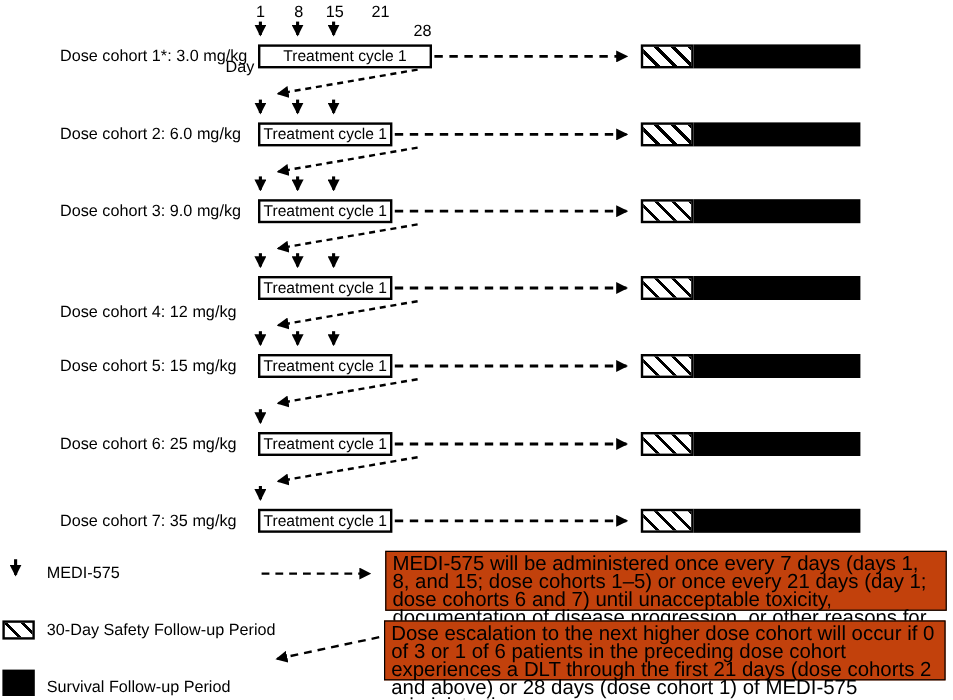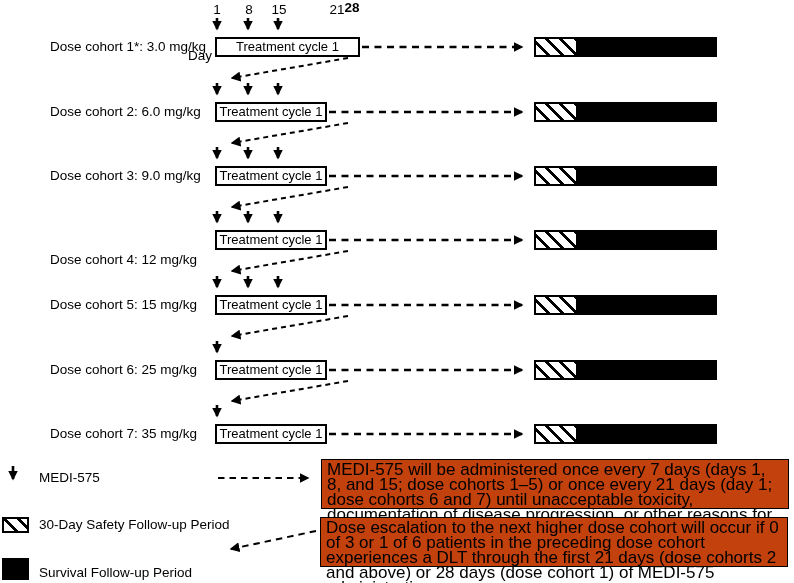--- a/index.html
+++ b/index.html
@@ -104,22 +104,22 @@
     <g stroke="#000" stroke-width="2" stroke-dasharray="6.5 5">
       <line x1="218" y1="478" x2="308" y2="478" marker-end="url(#ah)"></line>
       <line x1="316" y1="531" x2="231" y2="549" marker-end="url(#ah)"></line>
     </g>
   </svg>
 
   <div class="lbl" style="left:188px;top:2px;margin-top:46px;">Day</div>
   <div class="lbl daynum" style="left:217px;top:2px;">1</div>
   <div class="lbl daynum" style="left:249px;top:2px;">8</div>
   <div class="lbl daynum" style="left:279px;top:2px;">15</div>
-  <div class="lbl daynum" style="left:317px;top:2px;margin-left:20px;">21</div>
-  <div class="lbl daynum" style="left:352px;top:0;font-weight:bold;">28</div>
+  <div class="lbl daynum" style="left:317px;top:2px;">21</div>
+  <div class="lbl daynum" style="left:352px;top:18px;">28</div>
 
   <div class="lbl" style="left:50px;top:39px;">Dose cohort 1*: 3.0 mg/kg</div>
   <div class="tbox wide" style="top:37px;">Treatment cycle 1</div>
   <div class="bar" style="top:37px;">
     <div class="hatchseg"></div>
     <div class="survseg"></div>
   </div>
 
   <div class="lbl" style="left:50px;top:104px;">Dose cohort 2: 6.0 mg/kg</div>
   <div class="tbox" style="top:102px;">Treatment cycle 1</div>

